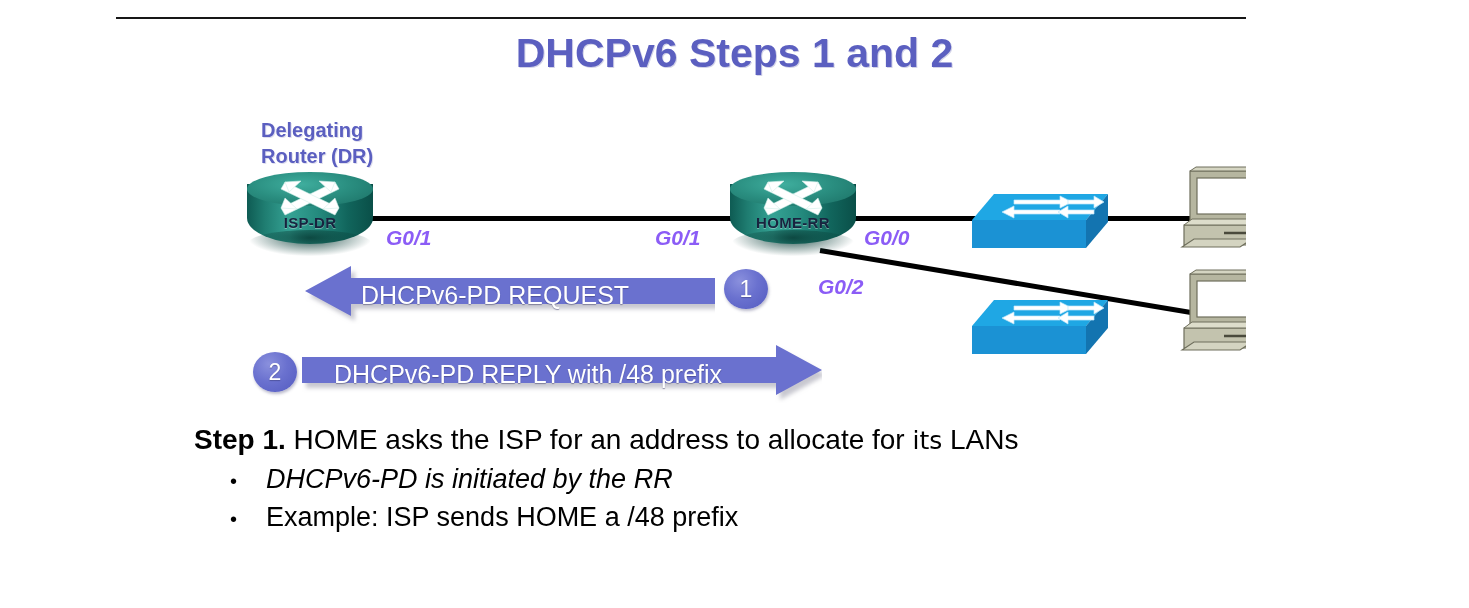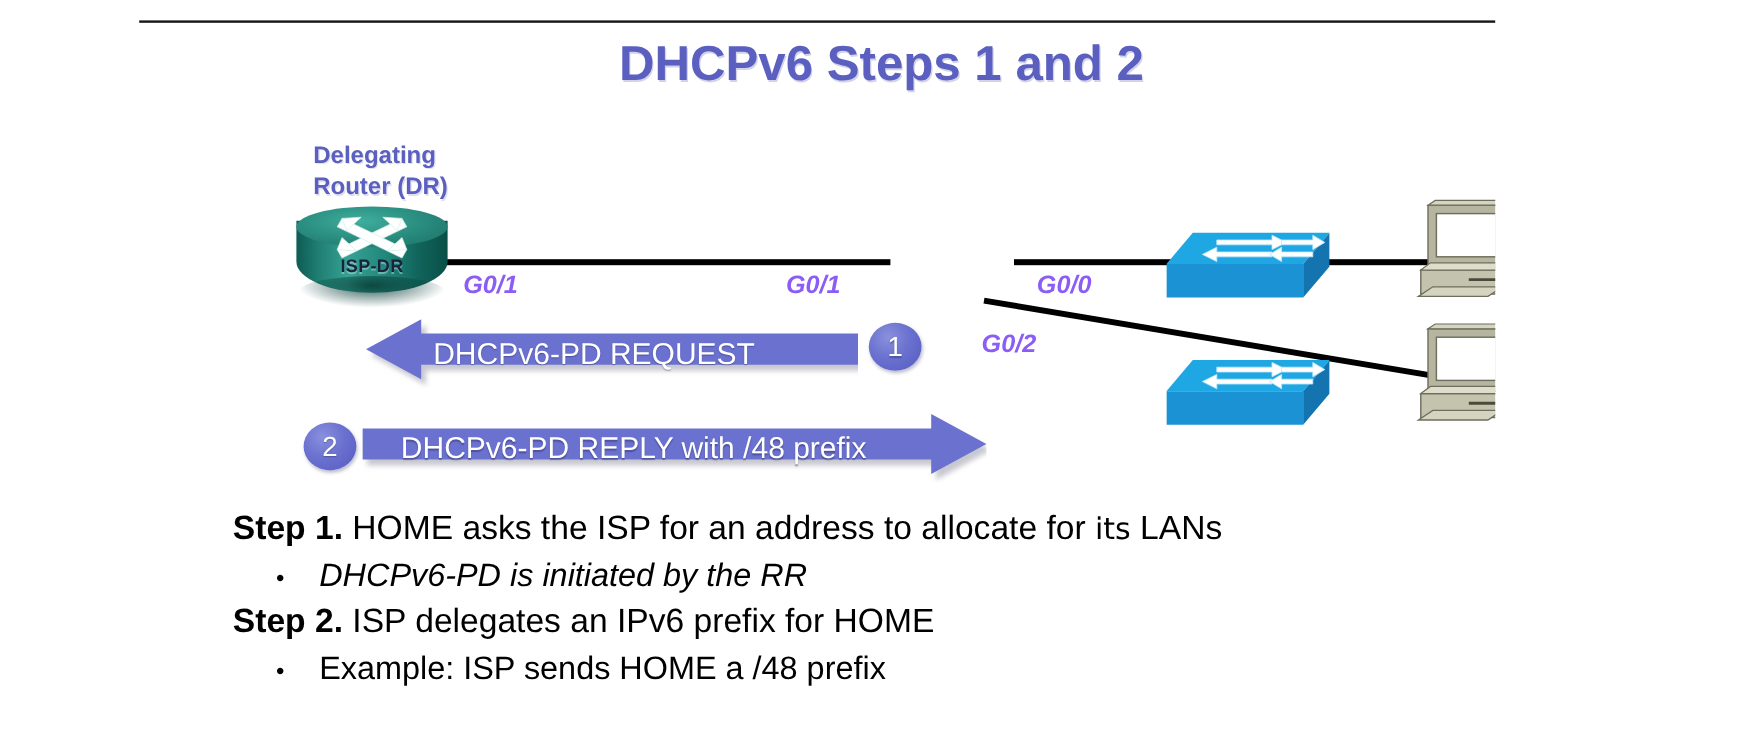--- a/index.html
+++ b/index.html
@@ -229,20 +229,36 @@
         <polygon points="34,36 50,37 38,26"></polygon>
         <polygon points="38,10 92,36 88,43 34,17"></polygon>
         <polygon points="38,10 54,9 42,20"></polygon>
         <polygon points="92,36 76,37 88,26"></polygon>
       </g>
     </svg>
     <div class="rname">ISP-DR</div>
   </div>
 
 
+  <div class="router" id="router-rr">
+    <div class="body"></div>
+    <div class="top"></div>
+    <div class="bottom-shade"></div>
+    <svg class="arrows" viewBox="0 0 126 48">
+      <g fill="#ffffff" stroke="#cfeee8" stroke-width="0.6">
+        <polygon points="34,36 88,10 92,17 38,43"></polygon>
+        <polygon points="88,10 72,9 84,20"></polygon>
+        <polygon points="34,36 50,37 38,26"></polygon>
+        <polygon points="38,10 92,36 88,43 34,17"></polygon>
+        <polygon points="38,10 54,9 42,20"></polygon>
+        <polygon points="92,36 76,37 88,26"></polygon>
+      </g>
+    </svg>
+    <div class="rname">HOME-RR</div>
+  </div>
 
   <div class="iface" style="left:386px; top:226px;">G0/1</div>
   <div class="iface" style="left:655px; top:226px;">G0/1</div>
   <div class="iface" style="left:864px; top:226px;">G0/0</div>
   <div class="iface" style="left:818px; top:275px;">G0/2</div>
 
   <div class="switch" id="switch-top">
     <svg viewBox="0 0 136 66" width="136" height="66">
       <polygon points="22,4 136,4 114,30 0,30" fill="#1fa7e4"></polygon>
       <polygon points="0,30 114,30 114,58 0,58" fill="#1b92d4"></polygon>
@@ -322,21 +338,20 @@
 
   <div class="body-text">
 
     <div class="step-line"><span class="lead">Step 1.</span><span> HOME asks the ISP for an address to allocate for </span><span class="its">its</span><span> LANs</span></div>
 
     <div class="bullet-line italic">
         <span class="dot">•</span>
         <span class="txt">DHCPv6-PD is initiated by the RR</span>
       </div>
 
-    <div class="step-line"><span class="lead">Step 2.</span><span> ISP delegates an IPv6 prefix for HOME</span></div>
 
     <div class="bullet-line">
         <span class="dot">•</span>
         <span class="txt">Example: ISP sends HOME a /48 prefix</span>
       </div>
 
   </div>
 
 </div>
 

